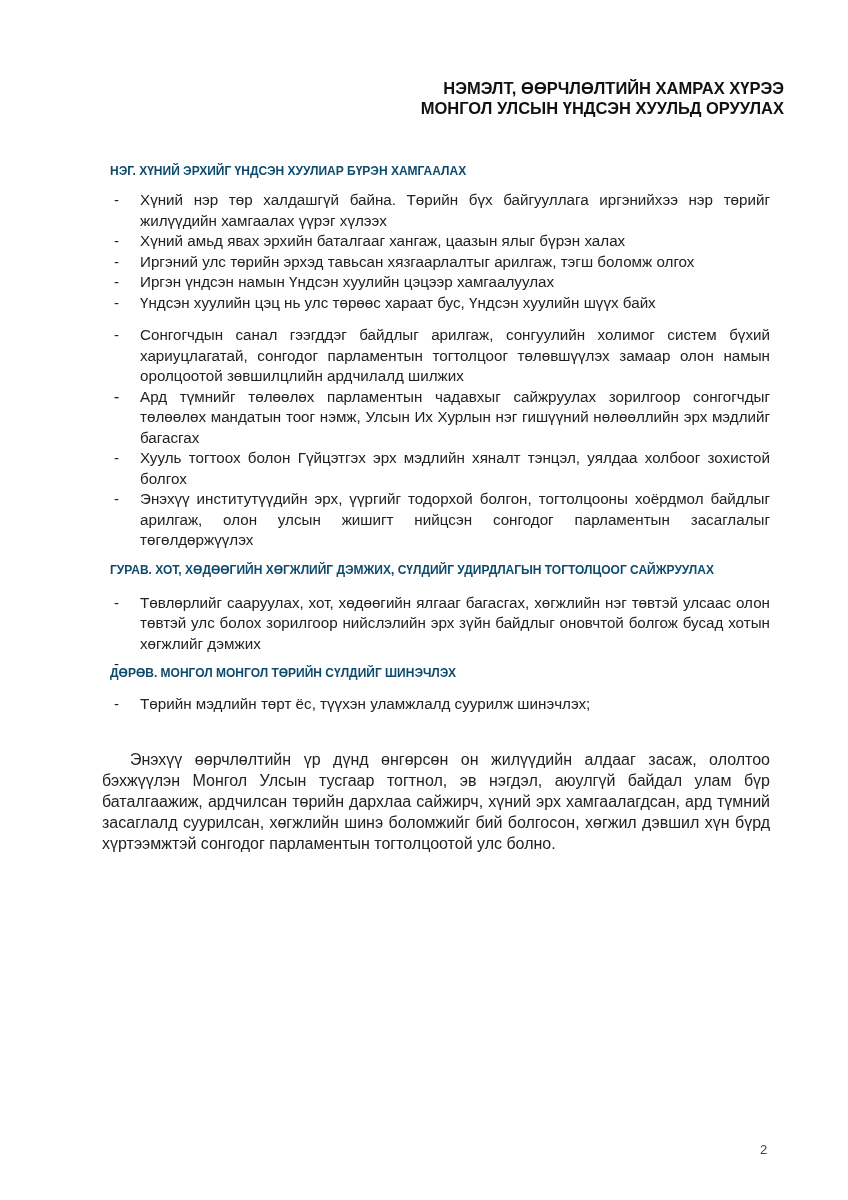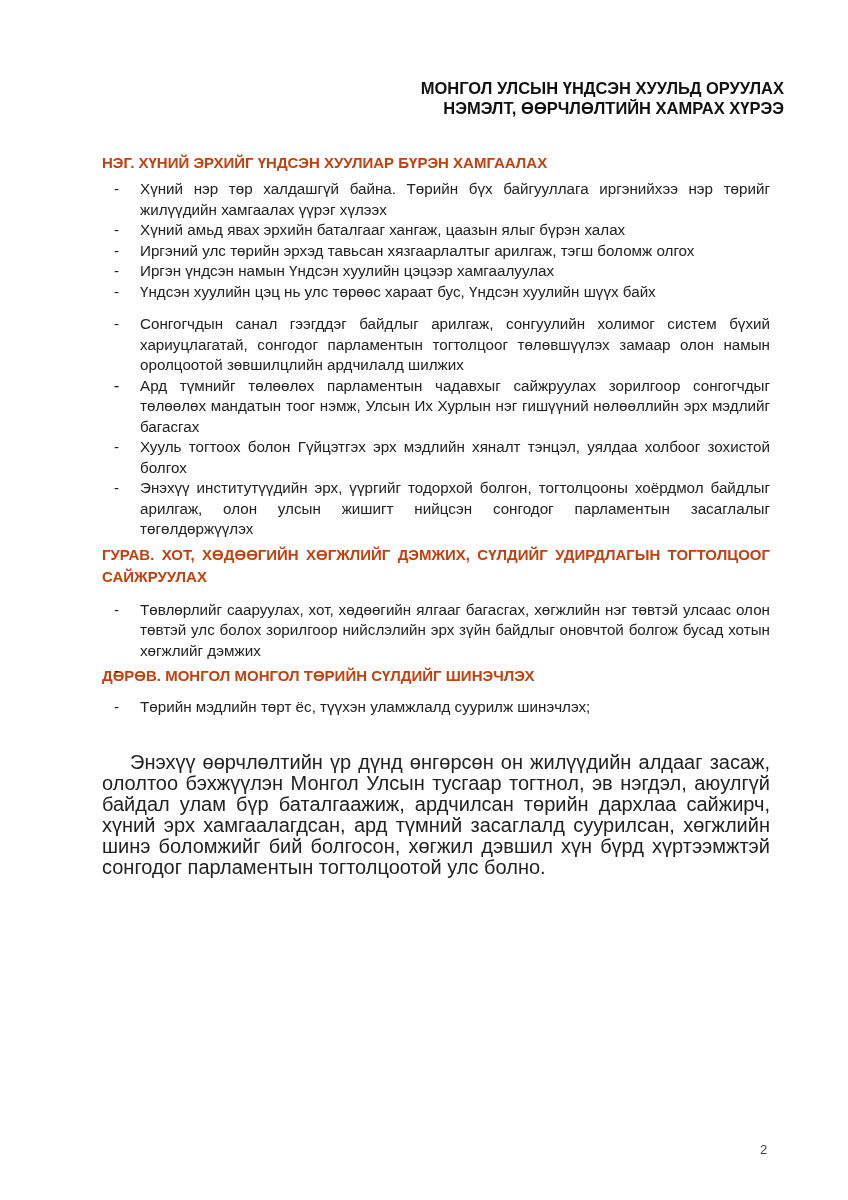--- a/index.html
+++ b/index.html
@@ -2,39 +2,39 @@
 <html><head>
 <meta charset="utf-8">
 <style>
   html, body { margin: 0; padding: 0; background: #ffffff; }
   body { width: 848px; height: 1200px; position: relative; overflow: hidden;
          font-family: "Liberation Sans", sans-serif; color: #1a1a1a; }
   .page { position: absolute; left: 0; top: 0; width: 848px; height: 1200px; }
   .title { position: absolute; right: 64px; top: 78px; text-align: right;
            font-weight: bold; font-size: 16.5px; line-height: 20px; color: #111; }
   .content { position: absolute; left: 102px; top: 152px; width: 668px; }
-  .h { font-weight: bold; font-size: 15px; line-height: 22px; margin: 0; color: #c2410c;
+  .h { font-weight: bold; font-size: 12px; line-height: 22px; margin: 8px; color: #0c4a6e;
        text-align: justify; }
   .list { list-style: none; margin: 5px 0 4px 0; padding: 0; }
   .list li { position: relative; padding-left: 38px; font-size: 15.2px; line-height: 20.5px;
              text-align: justify; color: #222; }
   .list li .dash { position: absolute; left: 12px; top: 0; }
   .sec { margin-bottom: 0; }
   #s2 { margin-top: 0; }
-  .para { margin-top: 34px; font-size: 20px; line-height: 21px; text-align: justify;
+  .para { margin-top: 34px; font-size: 16px; line-height: 21px; text-align: justify;
           text-indent: 28px; color: #222; }
   .pagenum { position: absolute; left: 760px; top: 1142px; font-size: 13px; color: #444; }
 </style>
 </head>
 <body>
 
 <div class="page">
   <div class="title">
+    <div>НЭМЭЛТ, ӨӨРЧЛӨЛТИЙН ХАМРАХ ХҮРЭЭ</div>
     <div>МОНГОЛ УЛСЫН ҮНДСЭН ХУУЛЬД ОРУУЛАХ</div>
-    <div>НЭМЭЛТ, ӨӨРЧЛӨЛТИЙН ХАМРАХ ХҮРЭЭ</div>
   </div>
 
   <div class="content">
 
     <div class="sec">
       <h2 class="h">НЭГ. ХҮНИЙ ЭРХИЙГ ҮНДСЭН ХУУЛИАР БҮРЭН ХАМГААЛАХ</h2>
       <ul class="list">
         <li><span class="dash">-</span><span>Хүний нэр төр халдашгүй байна. Төрийн бүх байгууллага иргэнийхээ нэр төрийг жилүүдийн  хамгаалах үүрэг хүлээх</span></li>
         <li><span class="dash">-</span><span>Хүний амьд явах эрхийн баталгааг хангаж, цаазын ялыг бүрэн халах</span></li>
         <li><span class="dash">-</span><span>Иргэний улс төрийн эрхэд тавьсан хязгаарлалтыг арилгаж, тэгш боломж олгох</span></li>

